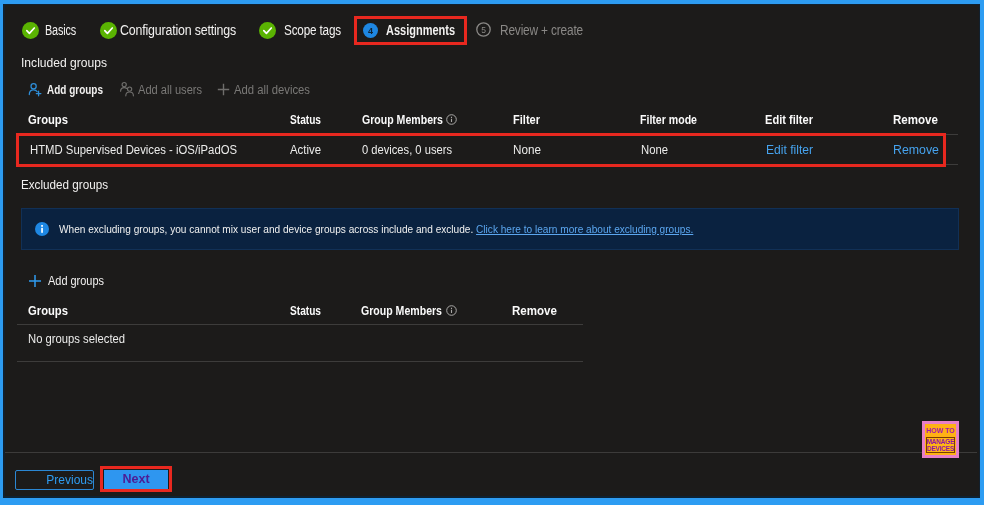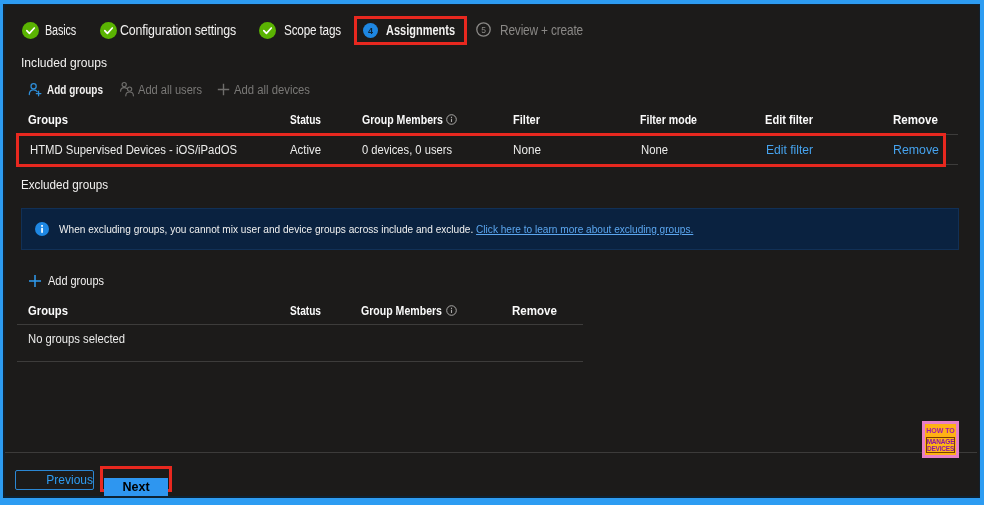--- a/index.html
+++ b/index.html
@@ -121,21 +121,21 @@
   <path d="M5.5 4.8 V8 M5.5 2.8 V3.9" stroke="#a9a8a6" stroke-width="1.1"></path>
 </svg>
 <div id="h2d" class="abs hdr" style="left:512px;top:304px;transform:scaleX(0.925);">Remove</div>
 <div class="abs line" style="left:17px;top:324px;width:566px;"></div>
 <div id="c2a" class="abs cell" style="left:28px;top:332px;transform:scaleX(0.901);">No groups selected</div>
 <div class="abs line" style="left:17px;top:361px;width:566px;"></div>
 
 <div class="abs line" style="left:0px;top:452px;width:977px;background:#3c3b3a;"></div>
 <div class="abs" style="left:15px;top:470px;width:79px;height:20px;box-sizing:border-box;border:1px solid #2b87d3;border-radius:2px;text-align:right;line-height:18px;font-size:12px;color:#2f9cf0;">Previous</div>
 <div class="redbox" style="left:100px;top:466px;width:72px;height:26px;"></div>
-<div class="abs" style="left:104px;top:470px;width:64px;height:19px;background:#2e96f0;text-align:center;line-height:19px;font-size:12.5px;font-weight:600;color:#000000;margin-top:8px;">Next</div>
+<div class="abs" style="left:104px;top:470px;width:64px;height:19px;background:#2e96f0;text-align:center;line-height:19px;font-size:12.5px;font-weight:600;color:#4c1d95;">Next</div>
 
 <div class="abs" style="left:922px;top:421px;width:37px;height:37px;background:#e77fc7;">
   <div style="position:absolute;left:3px;top:3px;right:3px;bottom:3px;background:#ffb115;"></div>
   <div style="position:absolute;left:0;top:6px;width:37px;text-align:center;font-size:7px;font-weight:bold;color:#a117ad;">HOW TO</div>
   <div style="position:absolute;left:4px;top:16px;width:27px;height:14px;border:1px solid #7a3c00;background:#ffb515;"></div>
   <div style="position:absolute;left:0;top:17px;width:37px;text-align:center;font-size:6.5px;font-weight:bold;color:#8d15a5;letter-spacing:-0.2px;">MANAGE</div>
   <div style="position:absolute;left:0;top:24px;width:37px;text-align:center;font-size:6.5px;font-weight:bold;color:#8d15a5;letter-spacing:-0.2px;">DEVICES</div>
 </div>
 </div>
 

